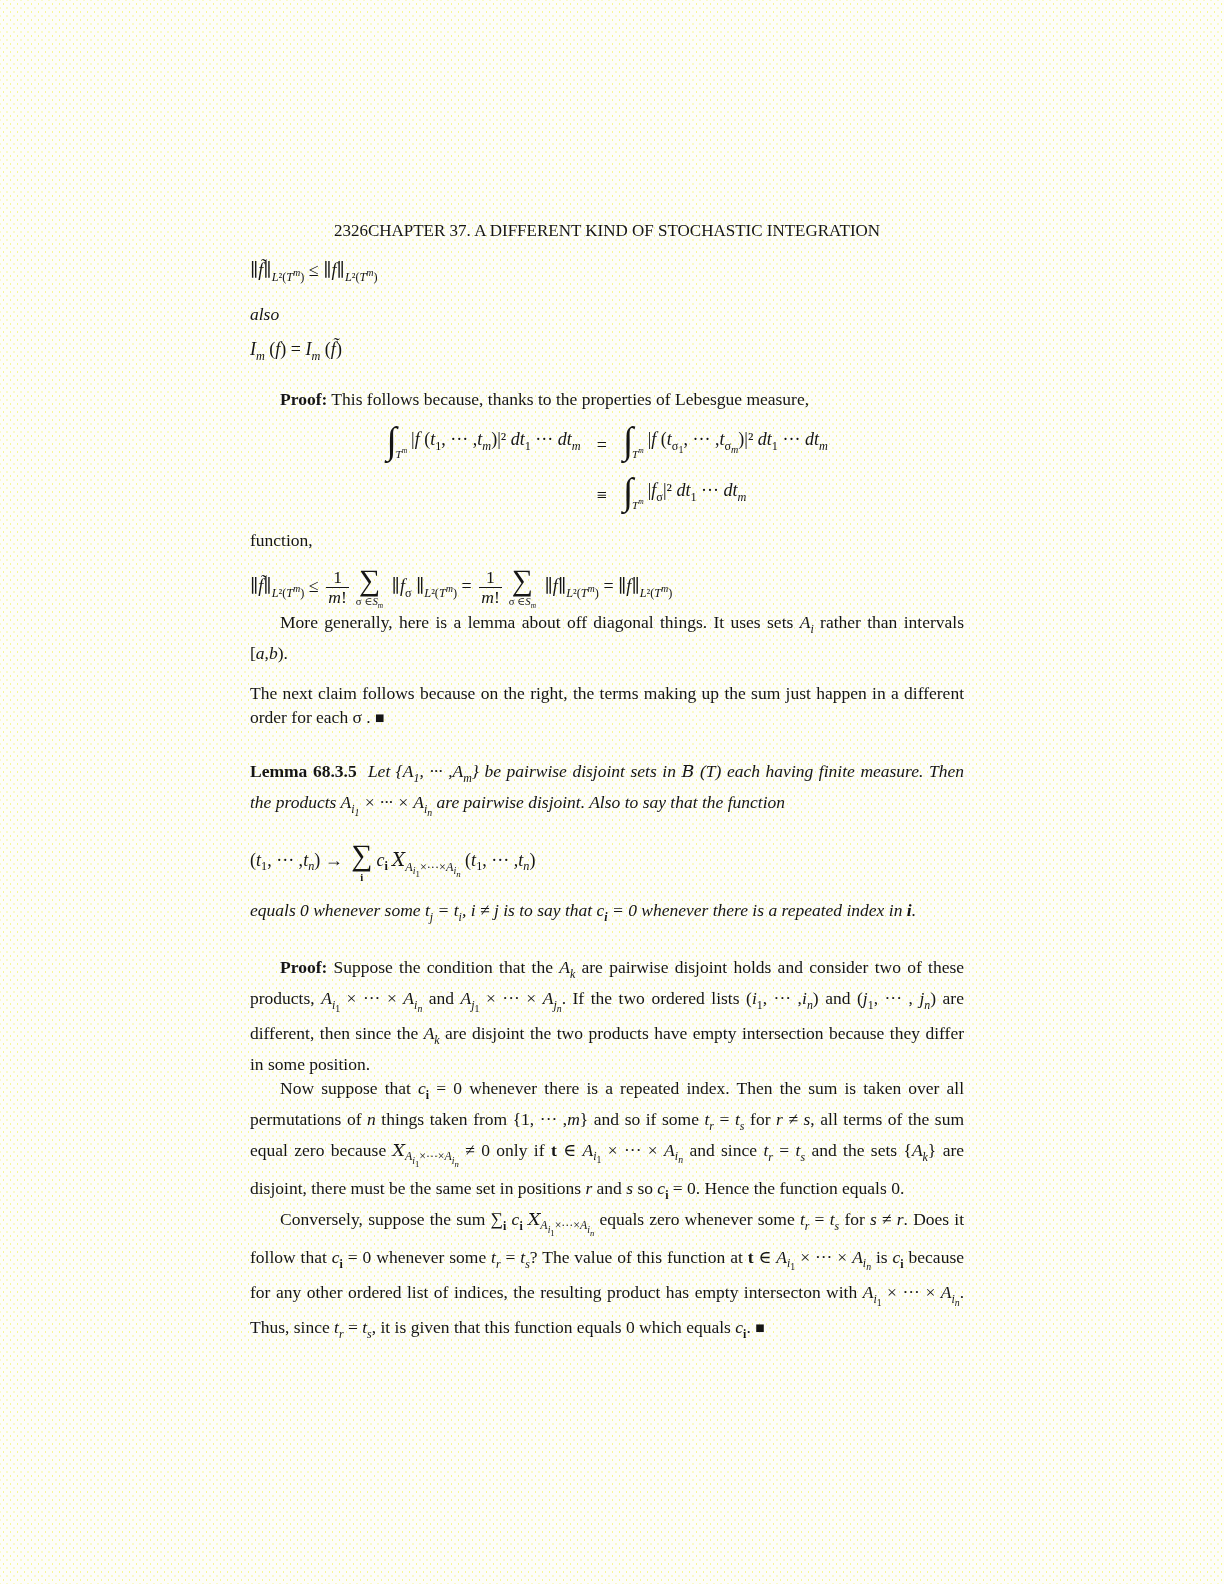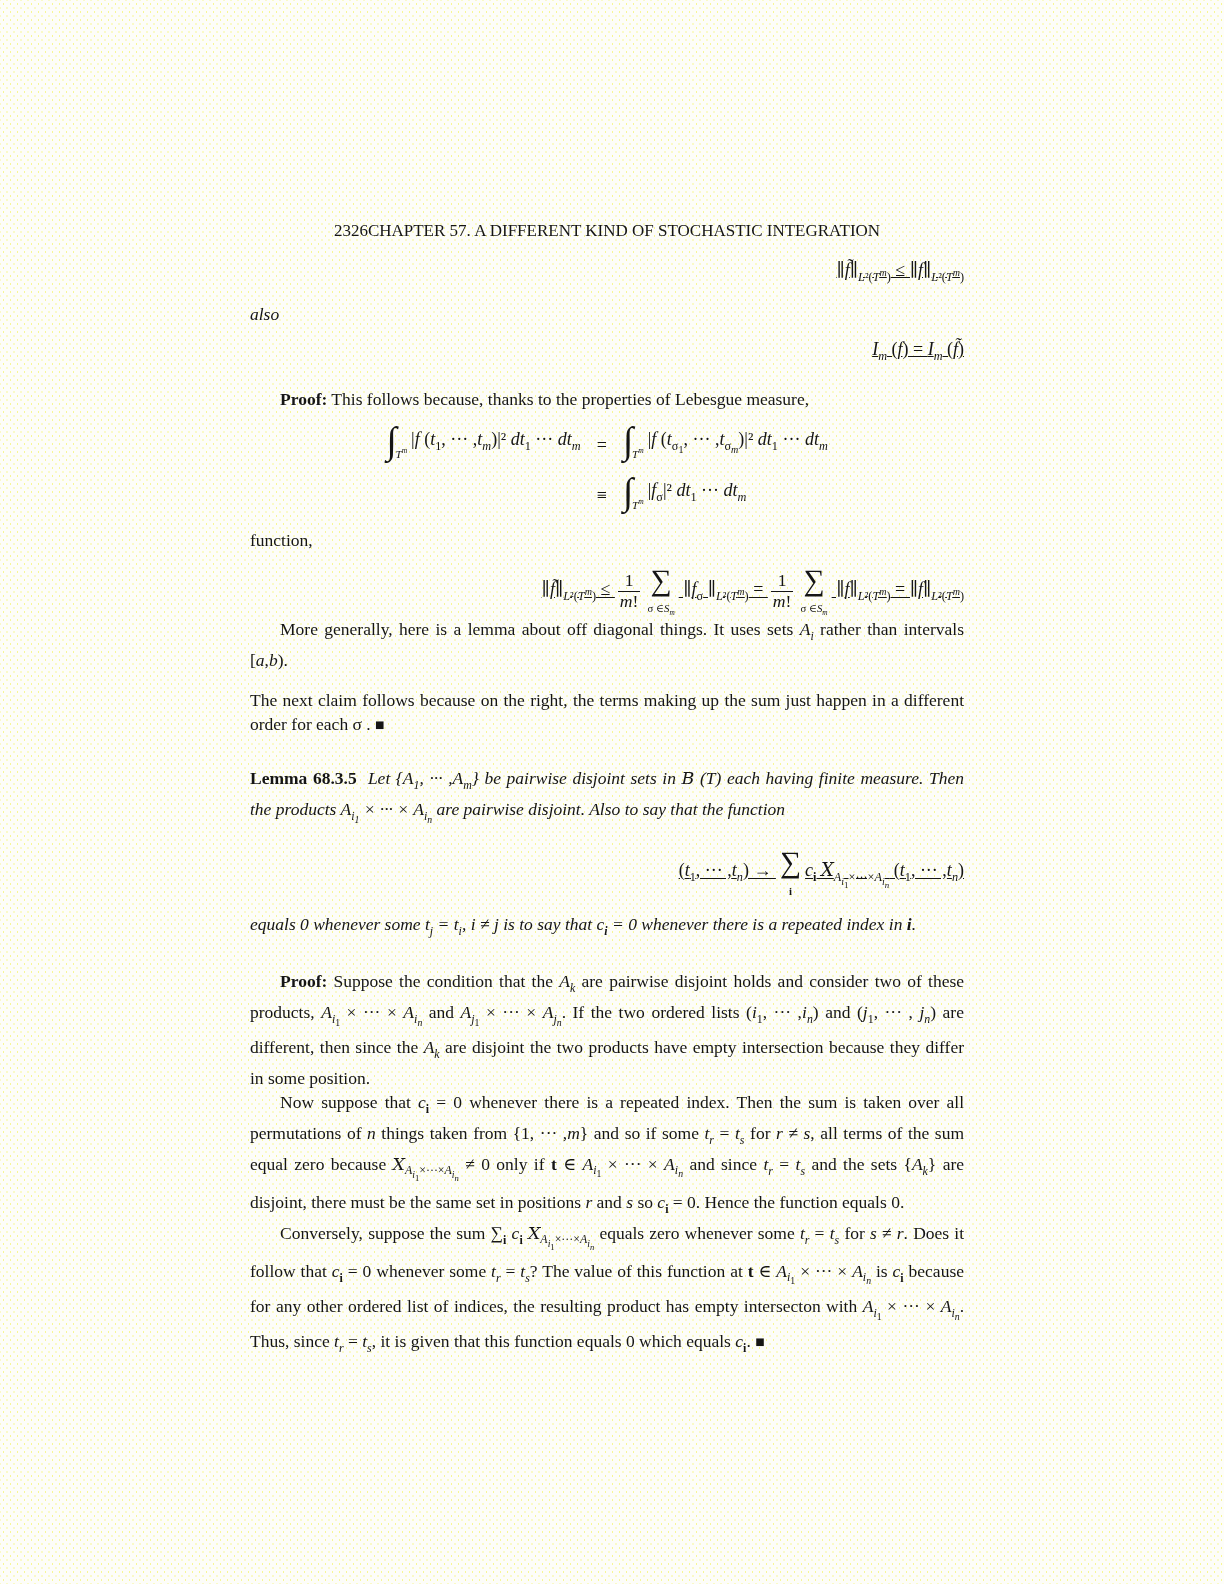--- a/index.html
+++ b/index.html
@@ -23,56 +23,55 @@
   }
   .header {
     margin-top:220px; display:flex; justify-content:center;
     font-size:17px; line-height:22px; text-align:left;
   }
   .para { margin:0; }
   .indent { text-indent:30px; }
   .lemma-head { font-weight:bold; font-style:normal; }
   .italic { font-style:italic; }
   .display {
-    text-align:right; font-size:18px; line-height:1.25;
+    text-align:left; font-size:18px; line-height:1.25;
     font-style:normal;
-    text-decoration:underline;
   }
   .display i, .eqalign i { font-style:italic; }
   sub { font-size:0.68em; }
   sup { font-size:0.68em; }
   sub sub, sub sup, sup sub { font-size:0.82em; }
   sub sub sub { font-size:0.88em; }
   .cal { font-style:italic; font-family:"DejaVu Serif",serif; }
   .int { font-size:2.1em; font-style:normal; line-height:0; vertical-align:-0.22em; font-weight:400; }
   .isub { display:inline-block; font-size:0.62em; vertical-align:-1.15em; margin-right:0.35em; margin-left:-0.1em; }
   .bigop { display:inline-flex; flex-direction:column; align-items:center; vertical-align:middle; line-height:1; margin:0 4px; }
   .bigop .op { font-size:1.65em; line-height:0.95; }
-  .bigop .lim { font-size:0.6em; margin-top:9px; }
+  .bigop .lim { font-size:0.6em; margin-top:2px; }
   .frac { display:inline-flex; flex-direction:column; align-items:center; vertical-align:middle; line-height:1.12; margin:0 3px; font-size:0.98em; }
   .frac .fd { border-top:1.2px solid #151515; padding:0 2px; }
   .eqalign {
     display:grid; grid-template-columns:auto auto auto;
     justify-content:center; column-gap:16px; row-gap:18px;
     align-items:center; font-size:18px; line-height:1.2; text-align:left;
   }
   .eqalign .lhs { justify-self:end; }
   .eqalign .rhs { justify-self:start; }
   .eqalign .rel { justify-self:center; }
   .qed { font-size:0.9em; }
 </style>
 </head>
 <body>
 
 <div class="paper">
   <div class="content">
 
     <div class="header">
       <span>2326</span>
-      <span>CHAPTER 57.  A DIFFERENT KIND OF STOCHASTIC INTEGRATION</span>
+      <span>CHAPTER 37.  A DIFFERENT KIND OF STOCHASTIC INTEGRATION</span>
     </div>
 
 
     <div class="display" style="margin-top:17px;">∥<i>f̃</i>∥<sub><i>L</i>²(<i>T</i><sup><i>m</i></sup>)</sub> ≤ ∥<i>f</i>∥<sub><i>L</i>²(<i>T</i><sup><i>m</i></sup>)</sub></div>
 
     <p class="para italic" style="margin-top:17px;">also</p>
 
     <div class="display" style="margin-top:12px;"><i>I</i><sub><i>m</i></sub> (<i>f</i>) = <i>I</i><sub><i>m</i></sub> (<i>f̃</i>)</div>
 
     <p class="para indent" style="margin-top:23px;"><b>Proof:</b> This follows because, thanks to the properties of Lebesgue measure,</p>

